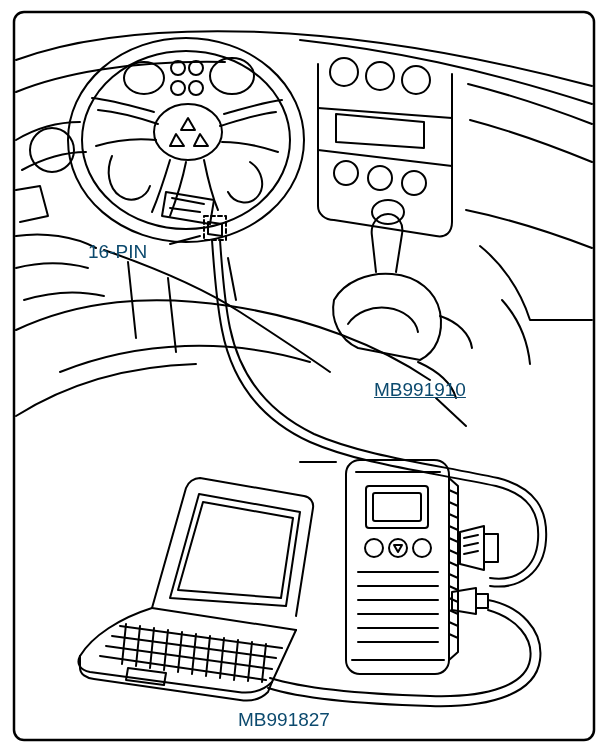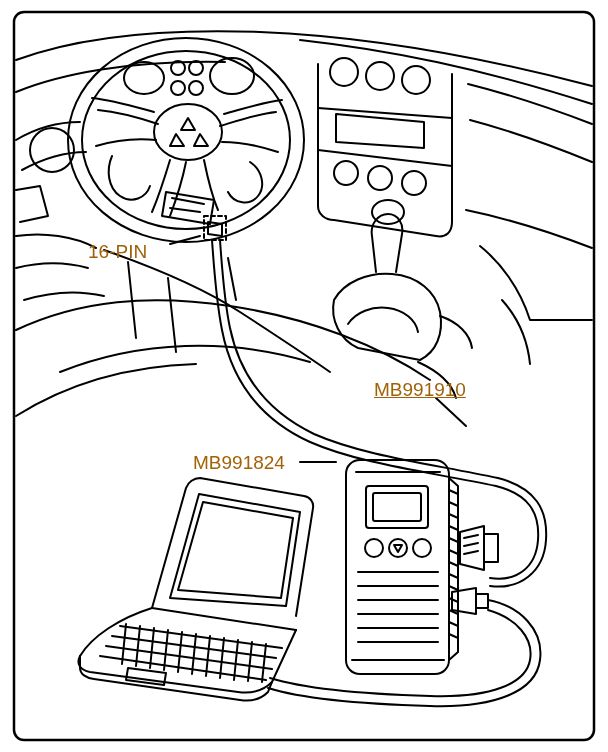--- a/index.html
+++ b/index.html
@@ -19,21 +19,21 @@
   }
   #figure svg {
     position: absolute;
     top: 0;
     left: 0;
   }
   .lbl {
     position: absolute;
     font-family: "Liberation Sans", sans-serif;
     font-size: 19px;
-    color: #a16207;
+    color: #0c4a6e;
     white-space: nowrap;
     letter-spacing: 0px;
   }
   .lbl-16pin { left: 88px; top: 241px; }
   .lbl-910 { left: 374px; top: 379px; text-decoration: underline; }
   .lbl-824 { left: 193px; top: 452px; }
   .lbl-827 { left: 238px; top: 709px; }
   .lbl-code {
     left: 440px; top: 709px;
     font-weight: bold;
@@ -223,15 +223,15 @@
 
       <path d="M300,462 L336,462"></path>
 
       <path d="M436,398 L466,426"></path>
 
     </g>
   </svg>
 
   <div class="lbl lbl-16pin">16-PIN</div>
   <div class="lbl lbl-910">MB991910</div>
-  <div class="lbl lbl-824">MB991824</div>
+  <div class="lbl lbl-827">MB991827</div>
 
 </div>
 
 </body></html>

